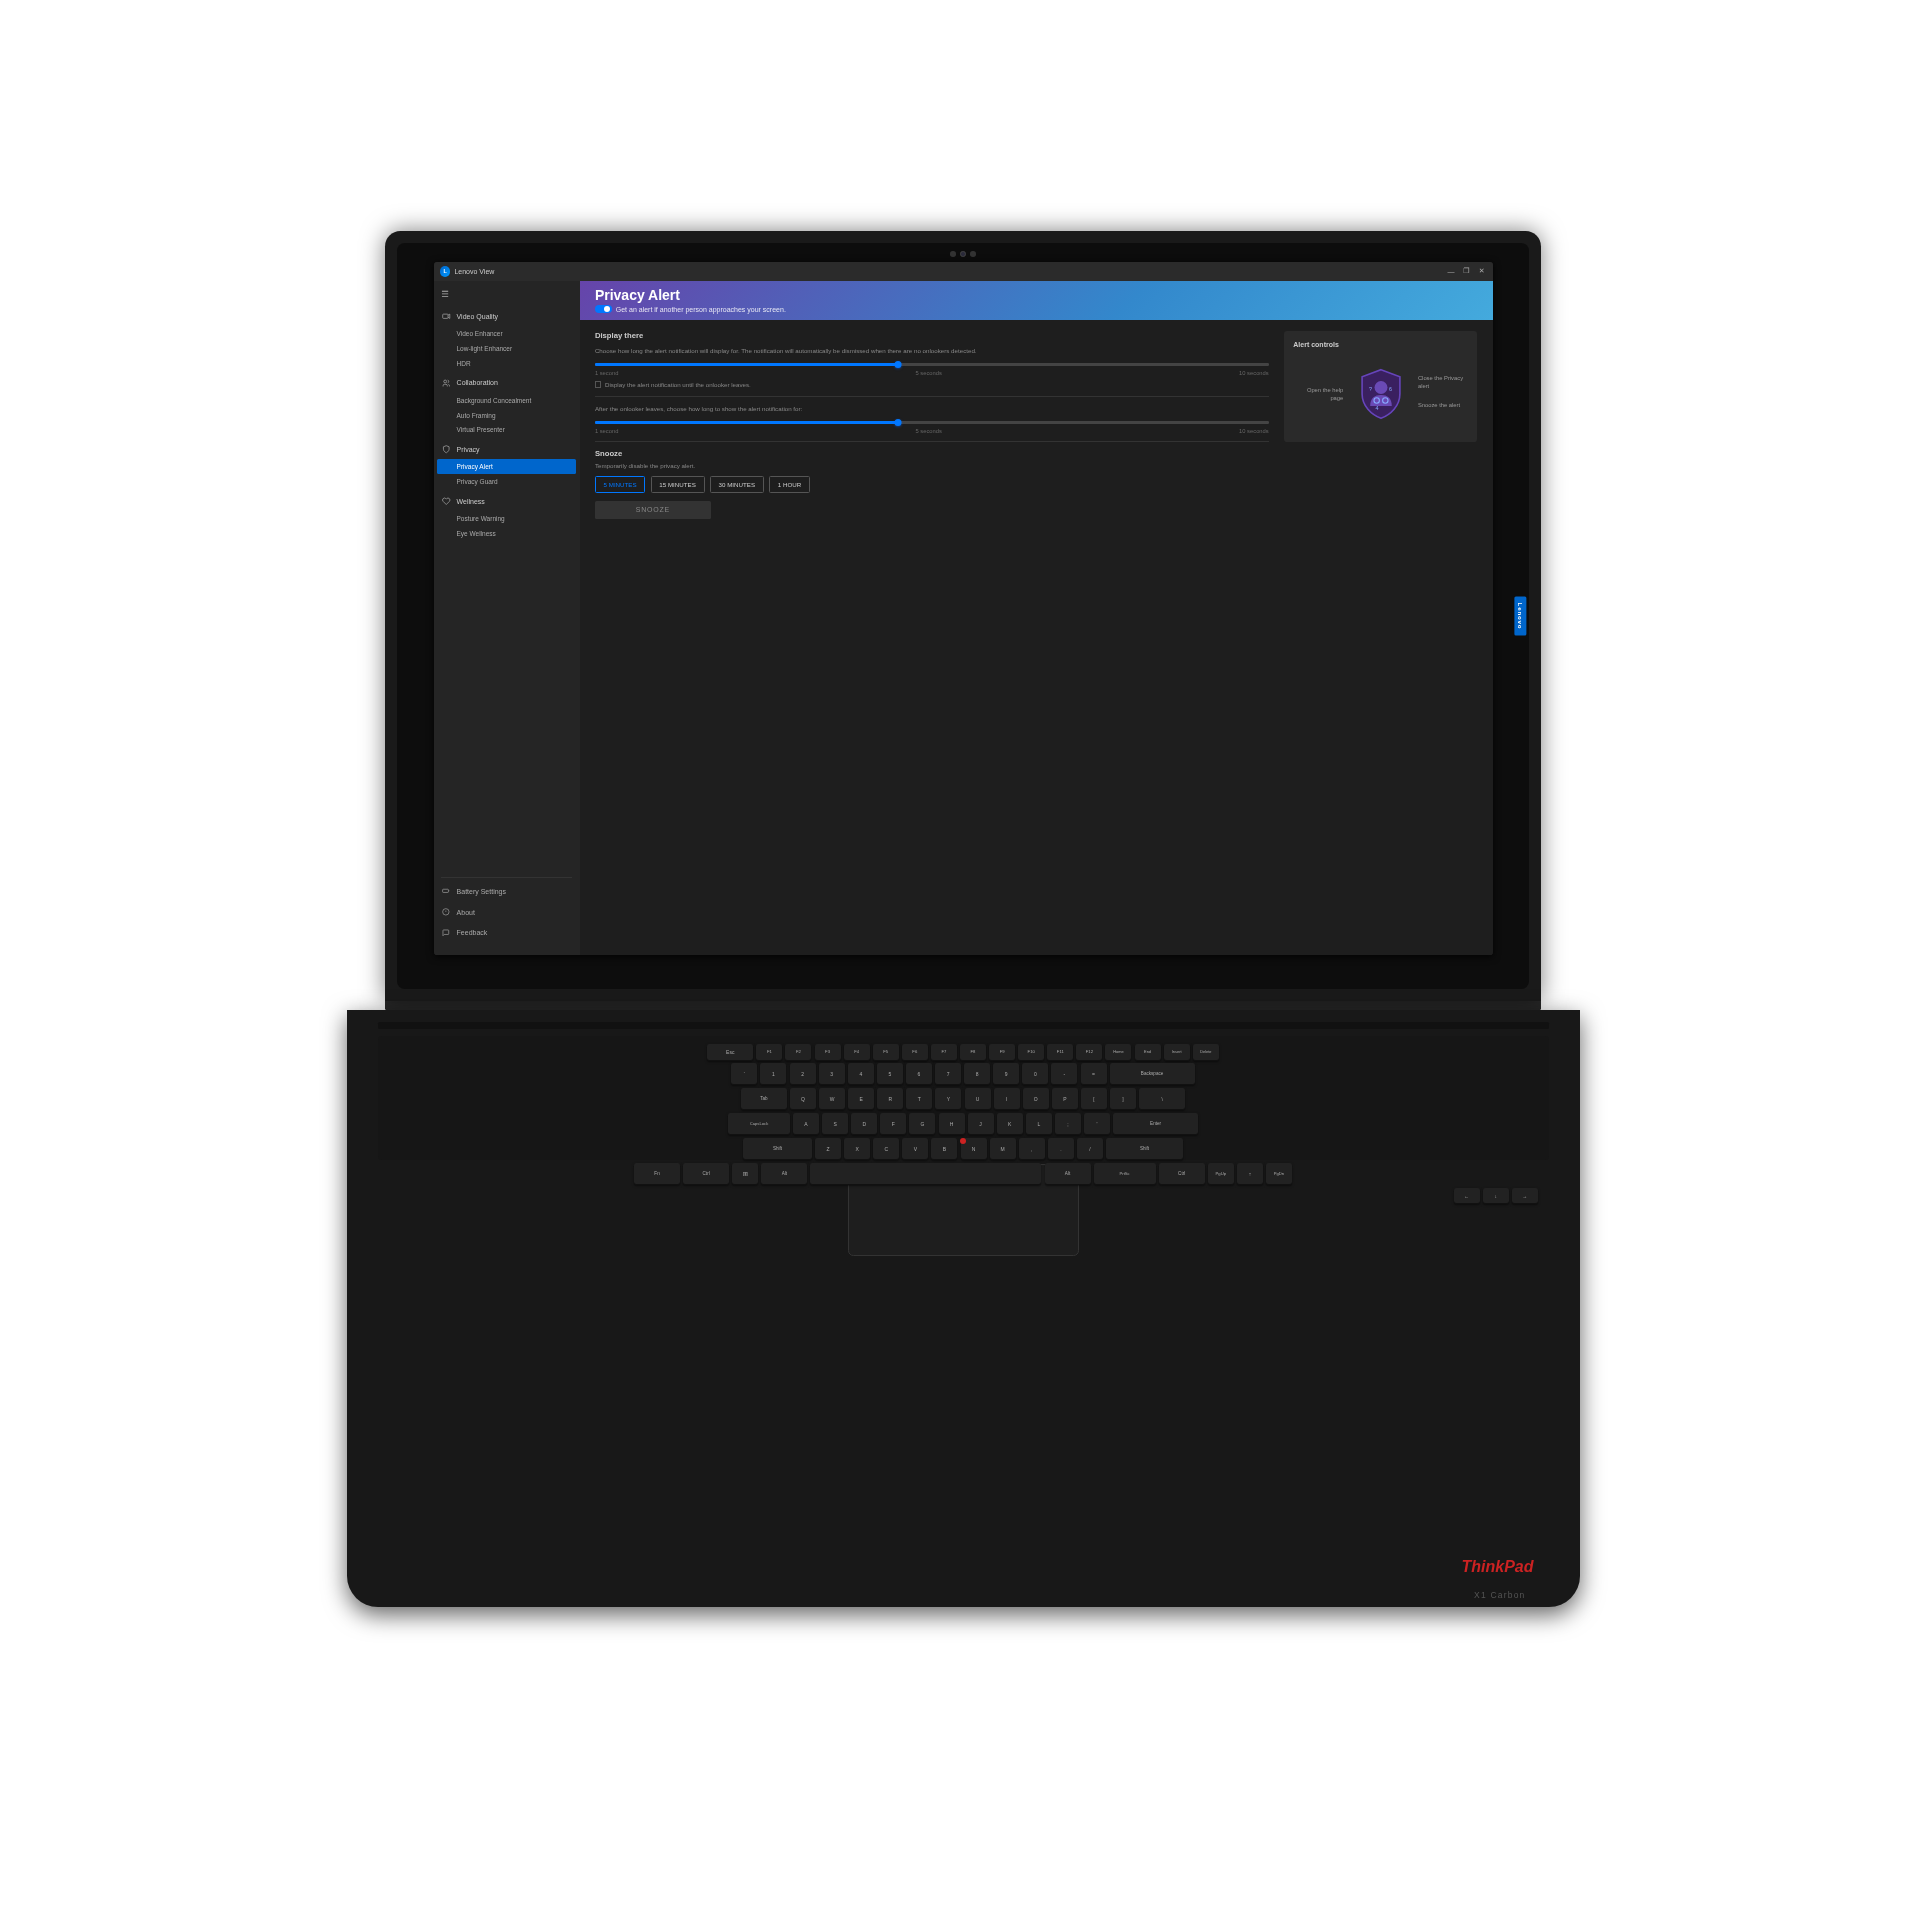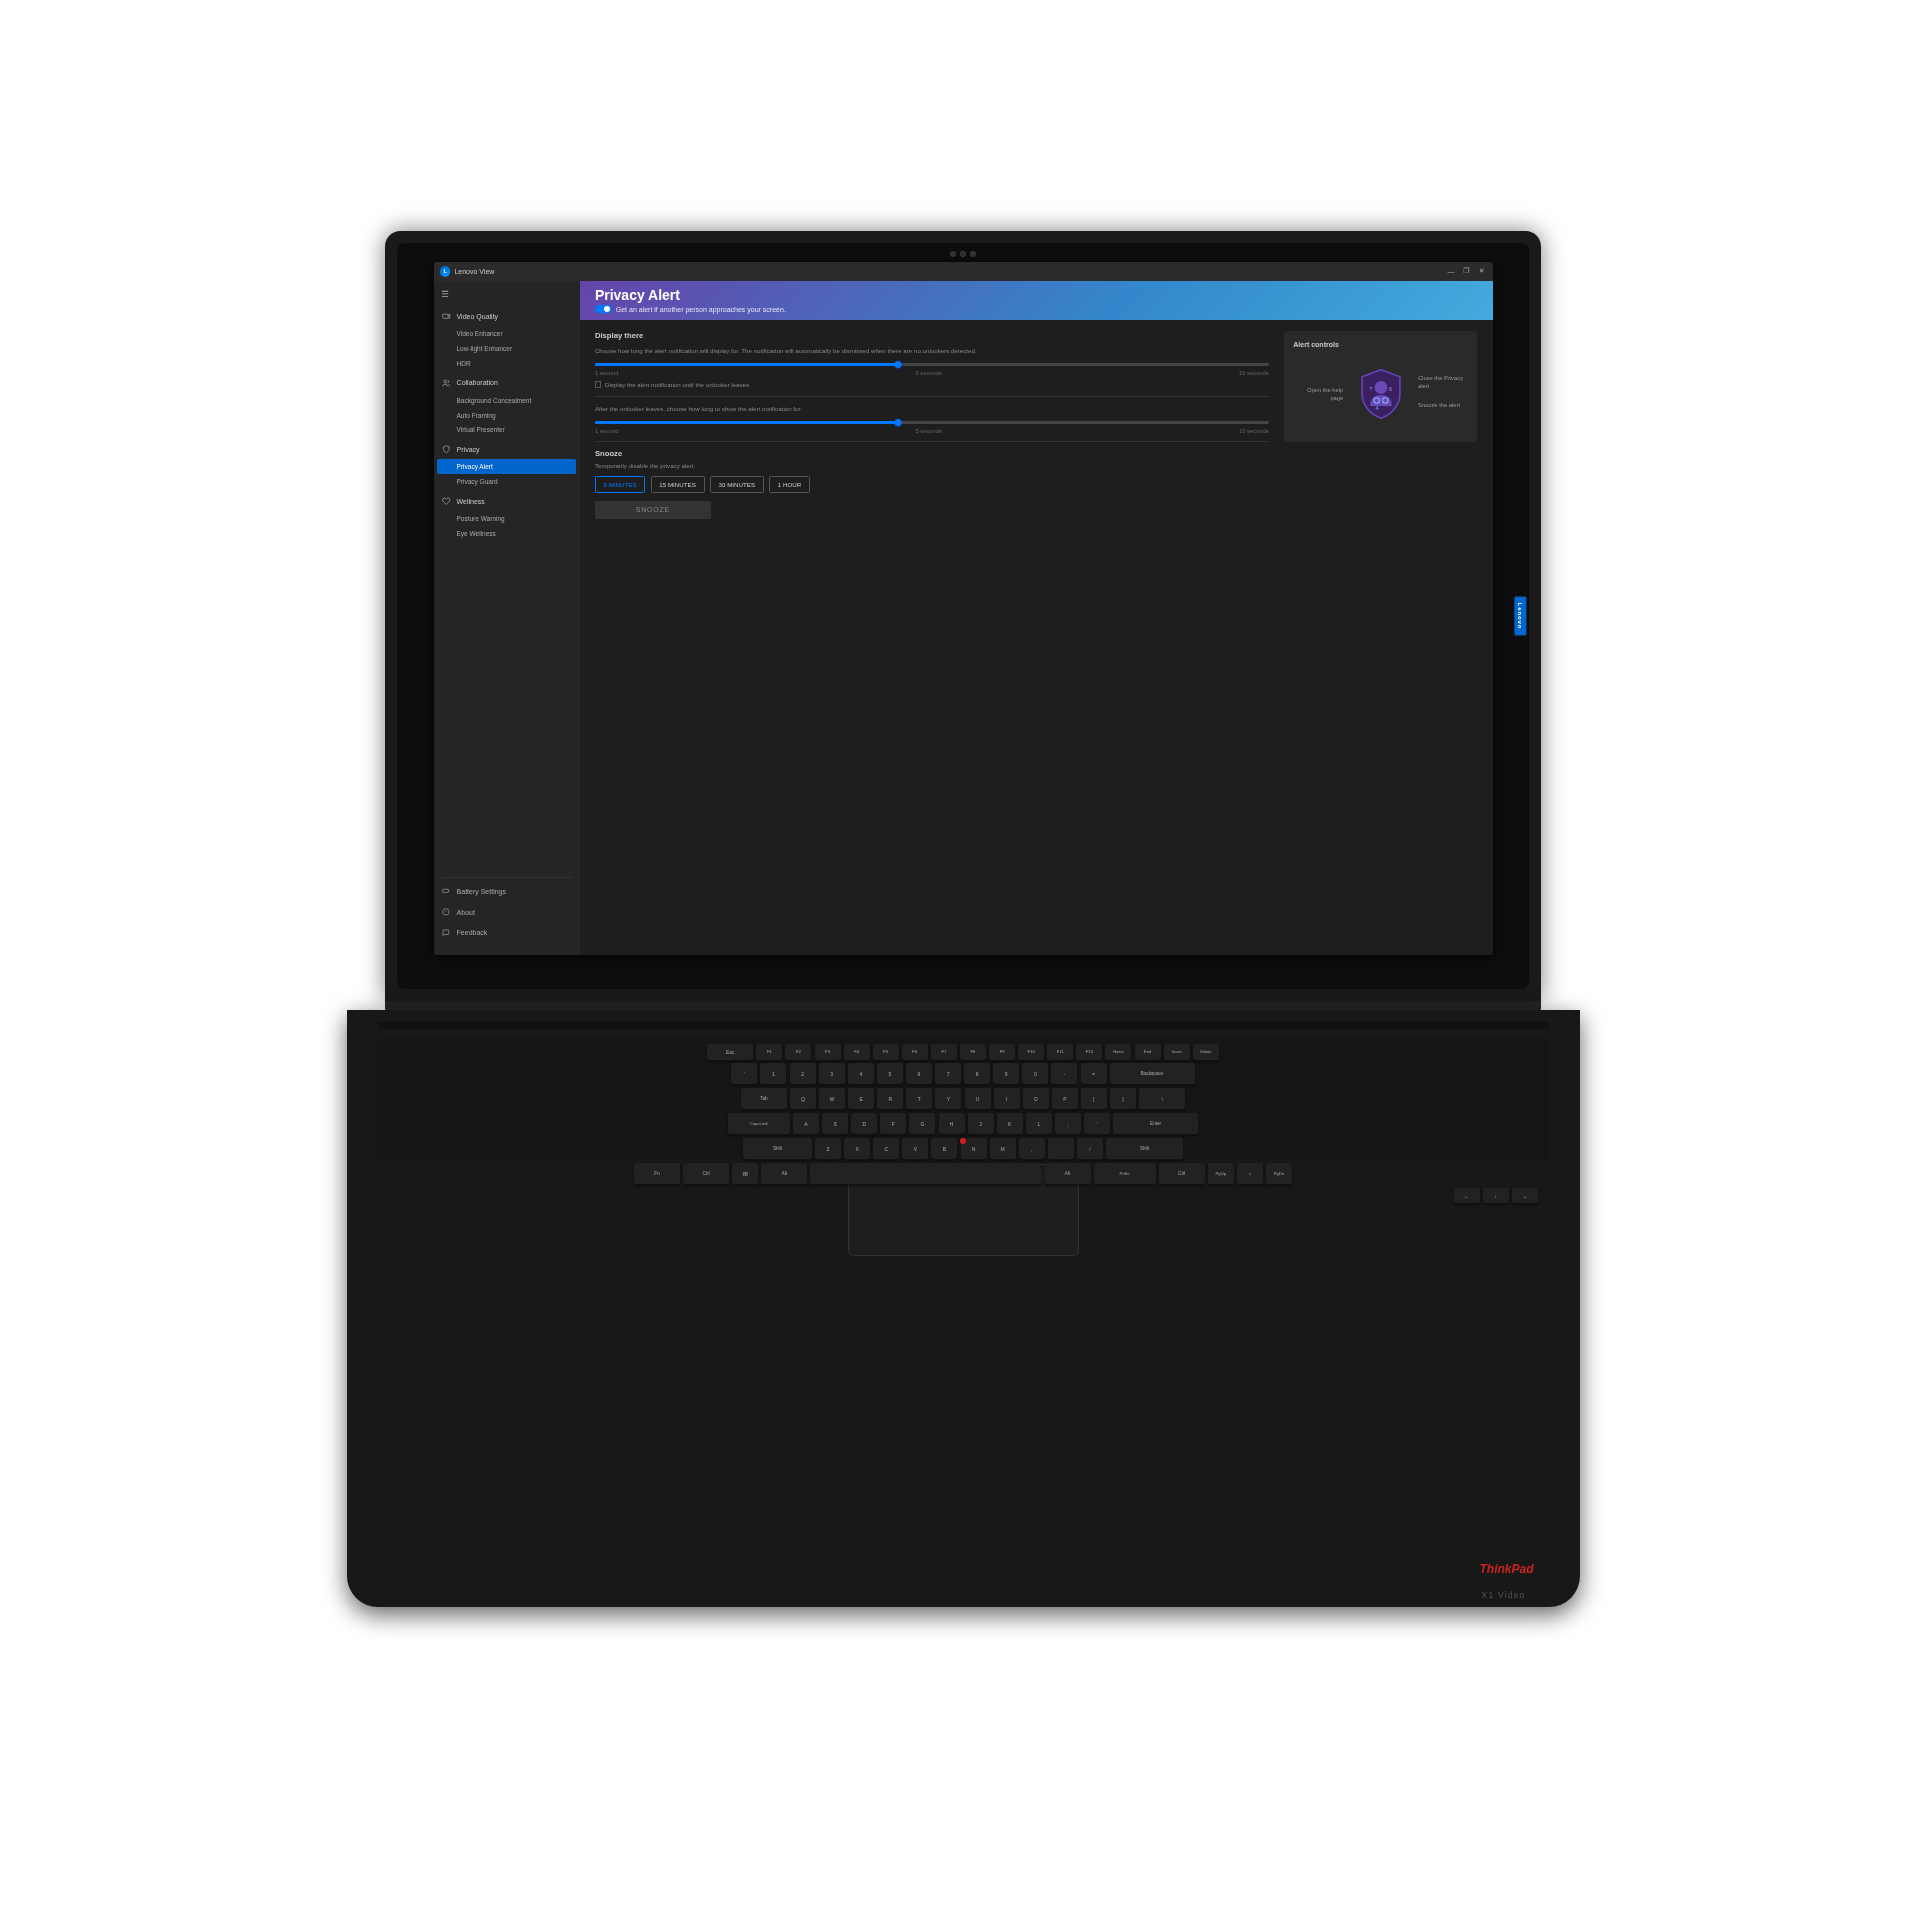--- a/index.html
+++ b/index.html
@@ -520,21 +520,21 @@
       border-radius: 5.4px;
       border: 0.4px solid #333;
     }
 
     
     .thinkpad-logo {
       position: absolute;
       bottom: 31px;
       right: 46px;
       color: #cc2222;
-      font-size: 12px;
+      font-size: 16px;
       font-weight: bold;
       font-style: italic;
     }
 
     
     .x1-label {
       position: absolute;
       bottom: 7.7px;
       right: 54px;
       color: #555;
@@ -893,18 +893,18 @@
         <div class="trackpoint"></div>
       </div>
 
     </div>
 
     <div class="touchpad-area">
       <div class="touchpad"></div>
     </div>
 
     <div class="thinkpad-logo">ThinkPad</div>
-    <div class="x1-label">X1 Video</div>
+    <div class="x1-label">X1 Carbon</div>
 
   </div>
 
 </div>
 
 
 </body></html>

